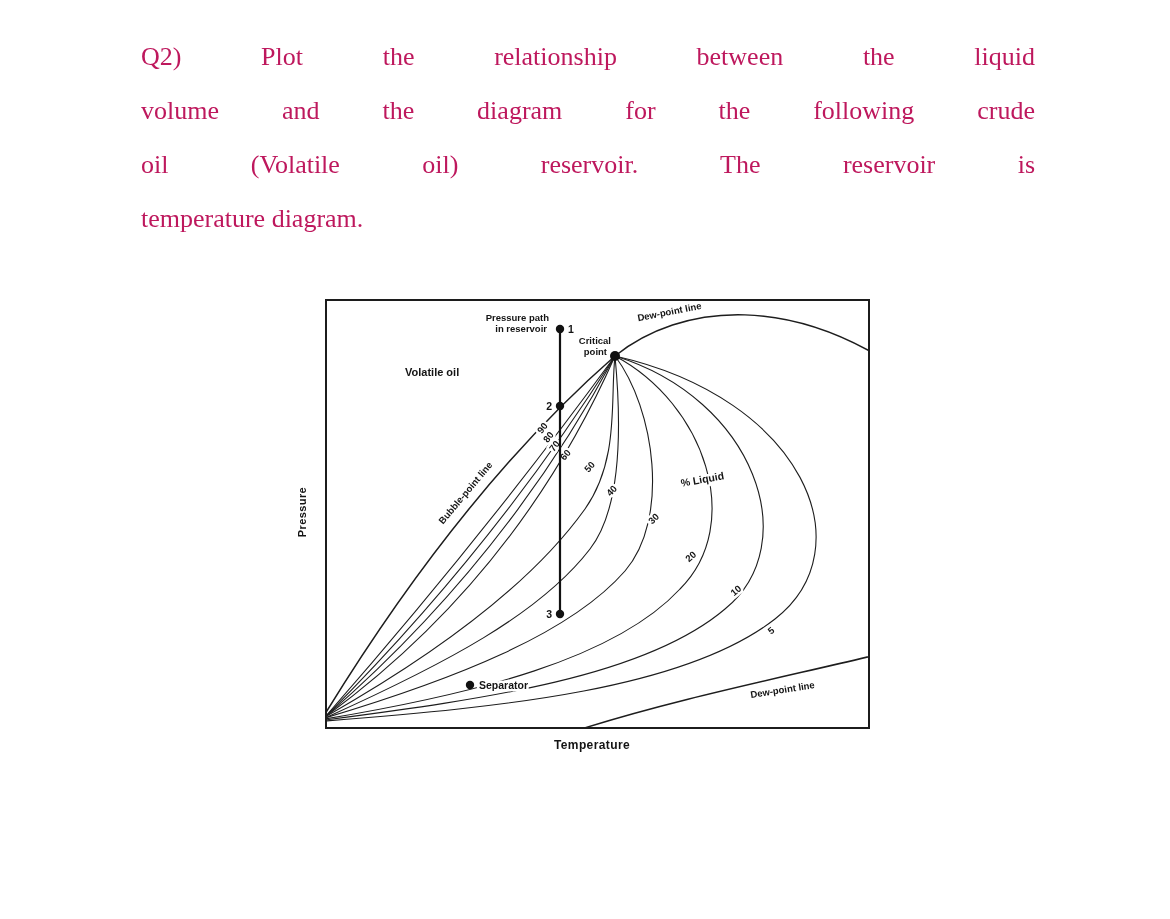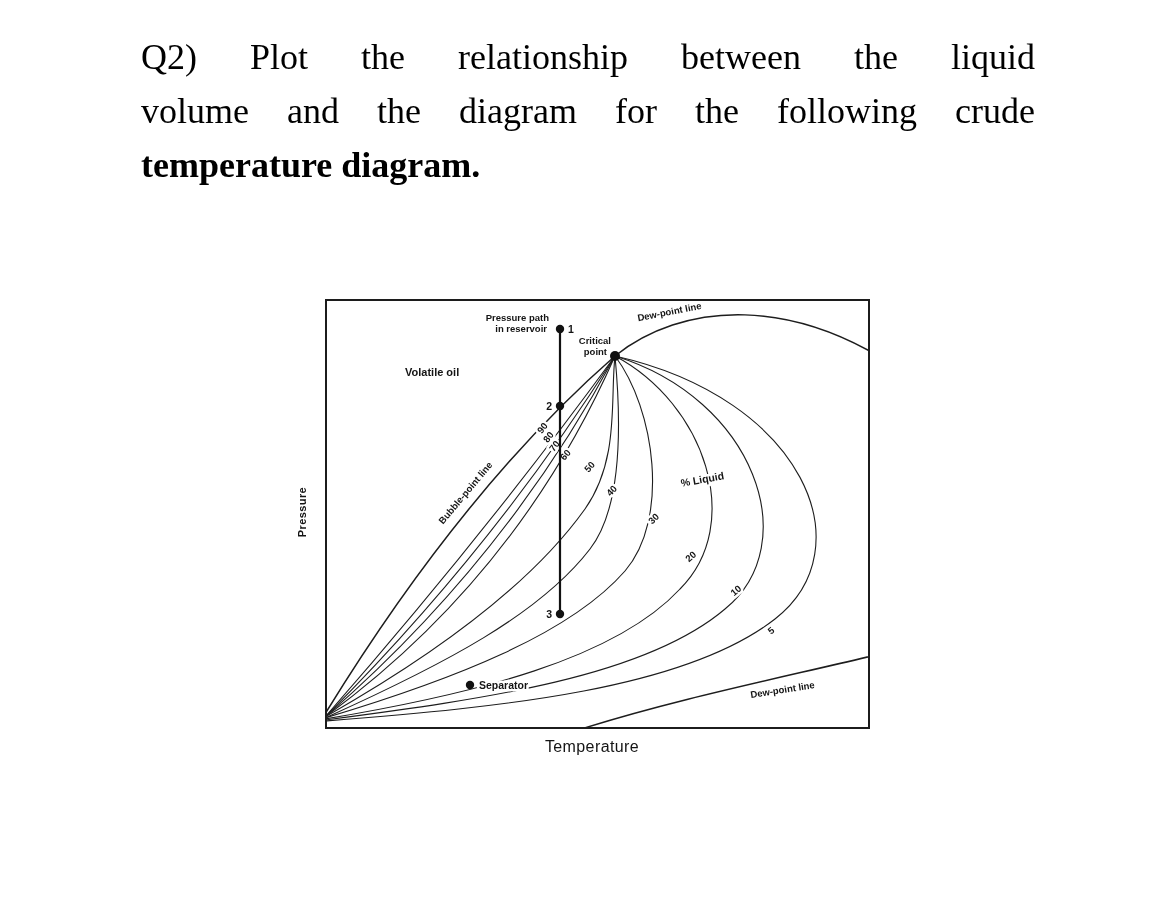--- a/index.html
+++ b/index.html
@@ -5,36 +5,36 @@
   html,body{margin:0;padding:0;}
   body{
     width:1170px;height:919px;background:#ffffff;position:relative;overflow:hidden;
     font-family:"Liberation Sans",sans-serif;
   }
   .page{position:absolute;inset:0;background:#fff;}
 
   
   .question{
     position:absolute;left:141px;top:30px;width:894px;
-    font-family:"Liberation Serif",serif;font-size:36px;line-height:54px;color:#000000;
+    font-family:"Liberation Serif",serif;font-size:26px;line-height:54px;color:#be185d;
   }
   .qline{text-align:justify;text-align-last:justify;}
-  .qline.last{text-align:right;text-align-last:left;font-weight:bold;}
+  .qline.last{text-align:right;text-align-last:left;}
 
   
   .plot{position:absolute;left:325px;top:299px;width:545px;height:430px;}
   .plot svg{display:block;}
   .ylab{
     position:absolute;left:302px;top:512px;
     transform:translate(-50%,-50%) rotate(-90deg);
     font-size:11px;font-weight:bold;color:#141414;letter-spacing:.4px;white-space:nowrap;
   }
   .xlab{
     position:absolute;left:592px;top:738px;transform:translateX(-50%);
-    font-size:16px;font-weight:normal;color:#141414;letter-spacing:.4px;white-space:nowrap;
+    font-size:12px;font-weight:bold;color:#141414;letter-spacing:.4px;white-space:nowrap;
   }
 
   
   .frame{fill:none;stroke:#1c1c1c;stroke-width:2;}
   .curve{fill:none;stroke:#1d1d1d;stroke-width:1.1;}
   .boundary{stroke-width:1.5;}
   .ppath{stroke:#111;stroke-width:2.2;}
   .dot{fill:#111;stroke:none;}
   text{font-family:"Liberation Sans",sans-serif;font-weight:bold;fill:#141414;}
   .lab{font-size:9.5px;}
@@ -43,20 +43,21 @@
   .halo{paint-order:stroke;stroke:#ffffff;stroke-width:5px;stroke-linejoin:round;}
 </style>
 </head>
 <body>
 
 <div class="page">
 
   <div class="question">
     <div class="qline">Q2) Plot the relationship between the liquid</div>
     <div class="qline">volume and the diagram for the following crude</div>
+    <div class="qline">oil (Volatile oil) reservoir. The reservoir is</div>
     <div class="qline last">temperature diagram.</div>
   </div>
 
   <div class="ylab">Pressure</div>
   <div class="xlab">Temperature</div>
 
   <div class="plot">
     <svg width="545" height="430" viewBox="0 0 545 430">
       <defs>
         <clipPath id="plotclip">

